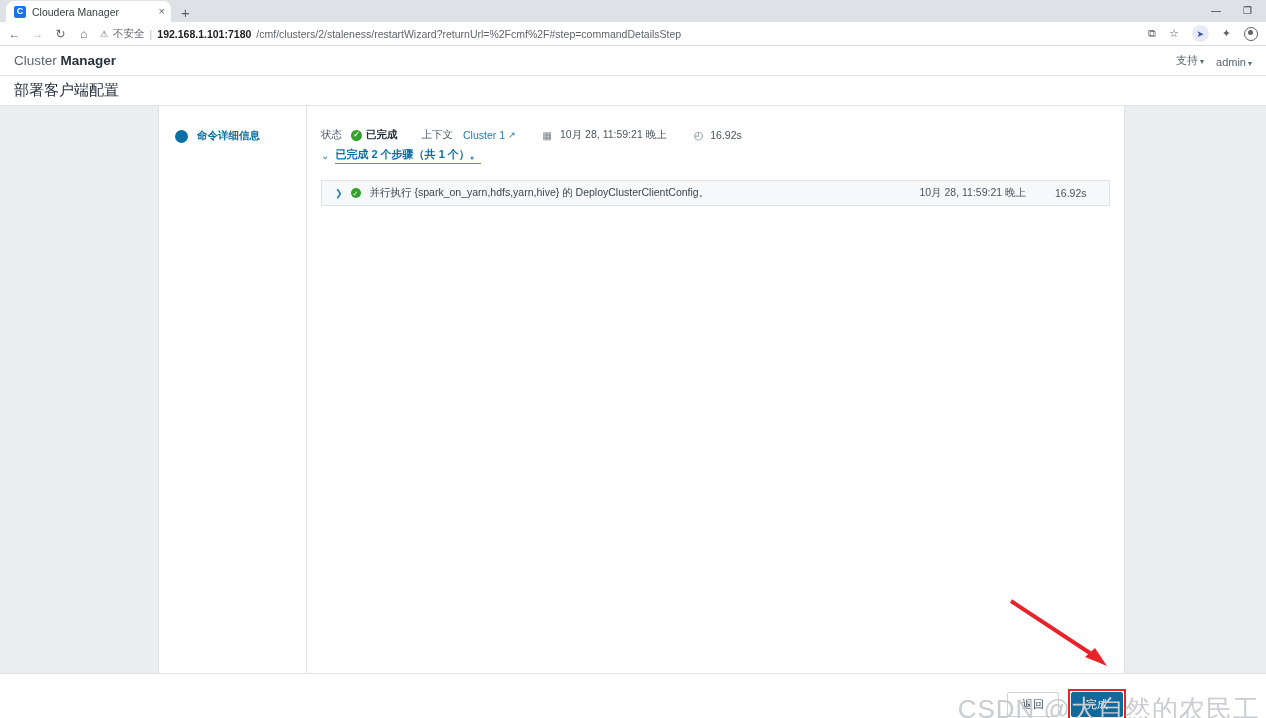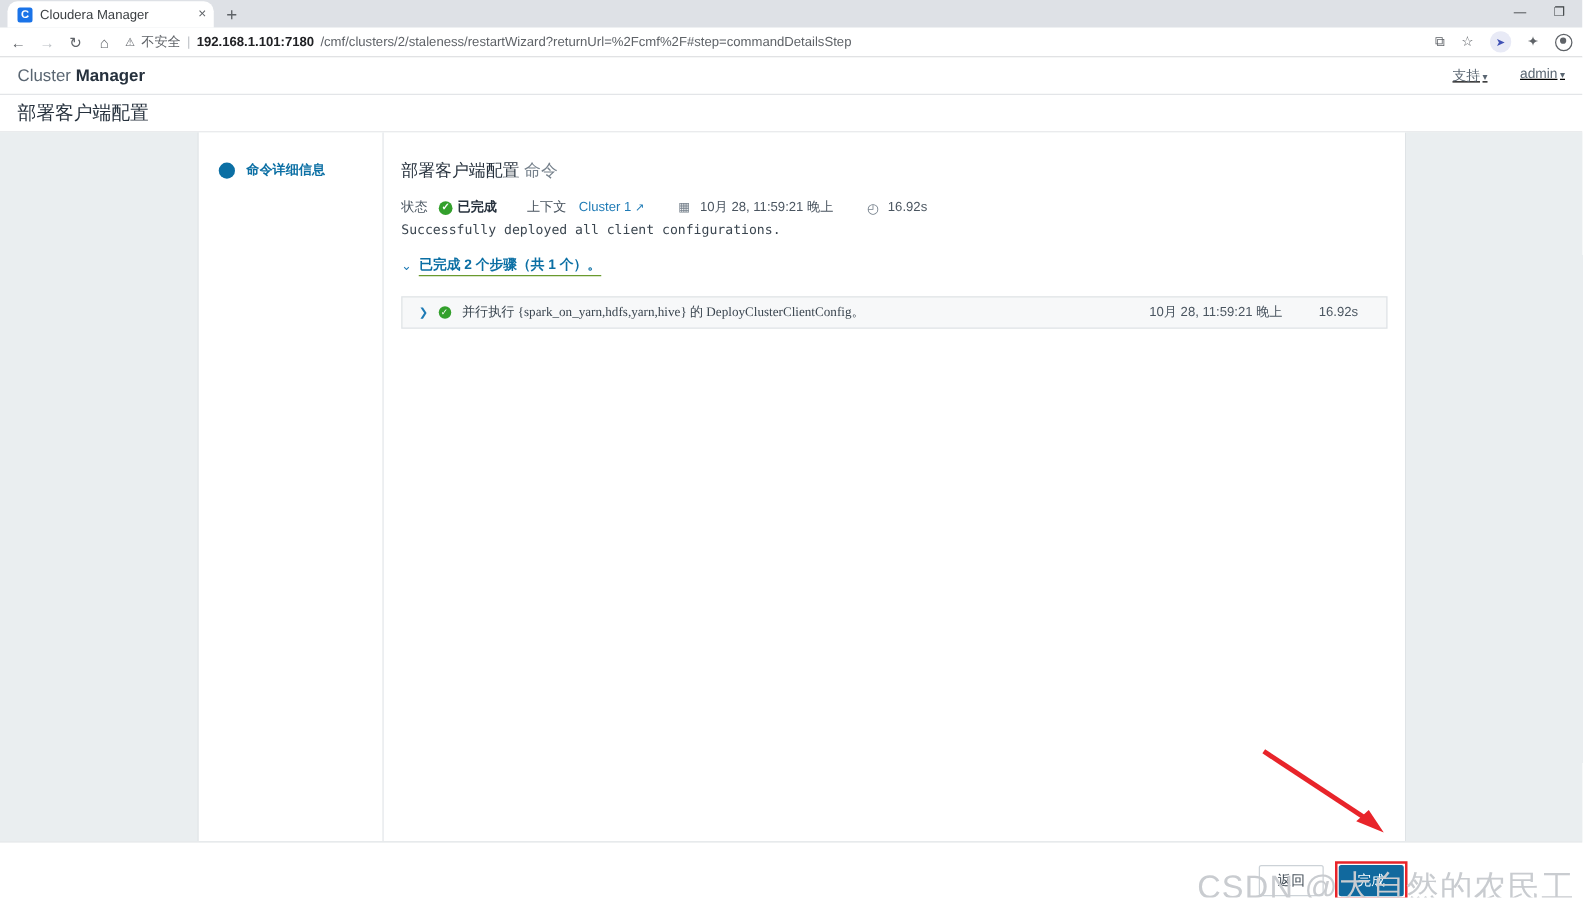--- a/index.html
+++ b/index.html
@@ -68,21 +68,21 @@
     width: 5.4px; height: 5.4px; border-radius: 50%; background: #5f6368;
   }
 
   
   .cm-header {
     height: 30px; background: #ffffff; border-bottom: 1px solid #e3e5e8;
     display: flex; align-items: center; padding: 0 14px;
   }
   .cm-logo { font-size: 13.5px; color: #5a6672; }
   .cm-logo b { color: #26313d; font-weight: bold; }
-  .cm-header-right { margin-left: auto; display: flex; align-items: flex-start; gap: 26px; text-decoration: underline; }
+  .cm-header-right { margin-left: auto; display: flex; align-items: flex-end; gap: 12px; }
   .cm-hlink { font-size: 11px; color: #5a6672; }
   .caret { font-size: 8px; margin-left: 2px; }
 
   .page-title-bar {
     height: 30px; background: #ffffff; border-bottom: 1px solid #e3e5e8;
     display: flex; align-items: center; padding: 0 14px;
   }
   .page-title { font-size: 15px; color: #26313d; }
 
   
@@ -148,21 +148,21 @@
   .rsp2 { width: 48px; }
 
   .steps-table { border: 1px solid #dfe3e6; background: #f7f8f9; width: 789px; }
   .step-row { display: flex; align-items: center; height: 24px; padding: 0 12px 0 13px; font-size: 10.5px; color: #3b4650; }
   .step-chev { color: #1f7bb6; font-size: 9px; margin-right: 8px; }
   .step-check {
     width: 10px; height: 10px; border-radius: 50%; background: #33a02c;
     color: #fff; font-size: 7px; display: flex; align-items: center;
     justify-content: center; margin-right: 9px; flex: 0 0 auto; line-height: 1;
   }
-  .step-text { flex: 1; font-family: Liberation Serif, serif; }
+  .step-text { flex: 1; }
   .step-time { color: #4a5560; margin-right: 29px; }
   .step-dur { color: #4a5560; width: 42px; }
 
   
   .footer-bar {
     height: 62px; background: #ffffff; border-top: 1px solid #dfe3e6;
     display: flex; align-items: center; justify-content: flex-end;
     padding-right: 140px; gap: 9px; position: relative;
   }
   .btn-back {
@@ -237,24 +237,20 @@
   <div class="gutter-left"></div>
 
   <div class="wizard-nav">
     <div class="wiz-step">
       <span class="wiz-dot"></span>
       <span class="wiz-label">命令详细信息</span>
     </div>
   </div>
 
   <div class="content-panel">
-    <div class="cmd-title">
-      <span>部署客户端配置</span>
-      <span class="light">命令</span>
-    </div>
 
     <div class="status-row">
       <span class="st-label">状态</span>
       <span class="st-ok">
         <span class="check-circle">✓</span>
         <span>已完成</span>
       </span>
       <span class="st-ctx-label">上下文</span>
       <span class="st-link">
         <span>Cluster 1</span>
@@ -263,21 +259,20 @@
       <span class="st-date">
         <span class="cal-ico">▦</span>
         <span>10月 28, 11:59:21 晚上</span>
       </span>
       <span class="st-dur">
         <span class="clock-ico">◴</span>
         <span>16.92s</span>
       </span>
     </div>
 
-    <div class="cmd-msg">Successfully deployed all client configurations.</div>
 
     <div class="steps-summary">
       <span class="chev-down">⌄</span>
       <span class="steps-summary-text">已完成 2 个步骤（共 1 个）。</span>
     </div>
 
 
     <div class="steps-table">
       <div class="step-row">
         <span class="step-chev">❯</span>

